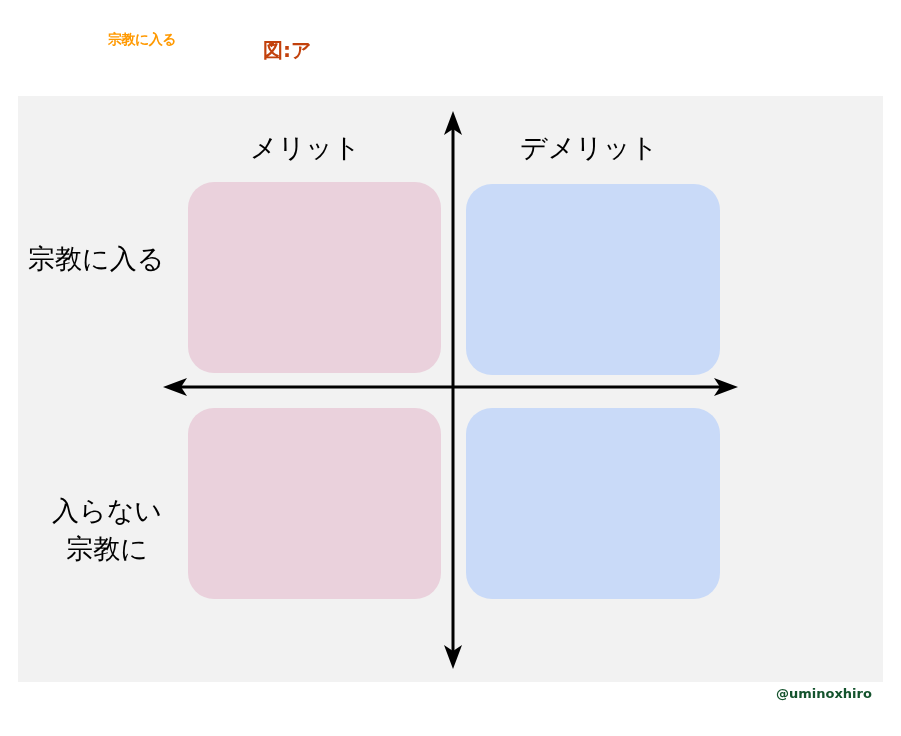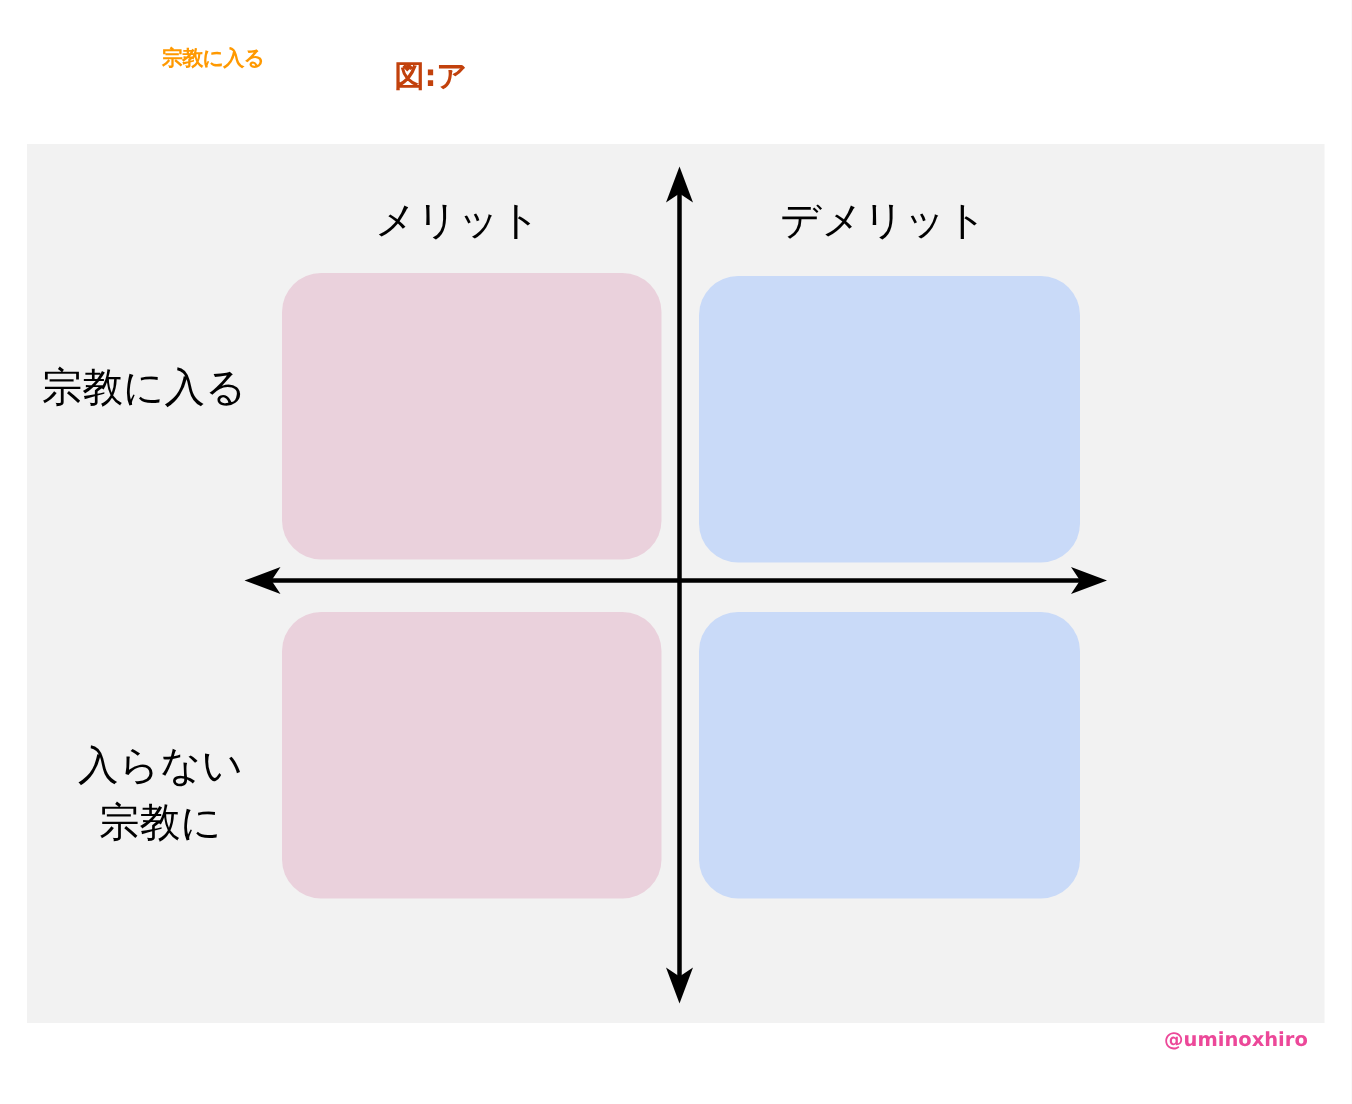--- a/index.html
+++ b/index.html
@@ -32,21 +32,21 @@
       white-space: nowrap;
     }
     .row-label {
       position: absolute; font-size: 27px; color: #000; line-height: 38px;
       text-align: center; white-space: nowrap;
     }
     .row-label span { display: block; }
     svg.axes { position: absolute; left: 0; top: 0; }
     .watermark {
       position: absolute; left: 776px; top: 686px;
-      color: #ec4899; font-weight: bold; font-size: 13px; line-height: 16px;
+      color: #14532d; font-weight: bold; font-size: 13px; line-height: 16px;
     }
   </style>
 </head>
 <body>
 
 <div class="header-subtitle">
   <span>宗教に入る</span>
 </div>
 <div class="figure-label">図:ア</div>
 

